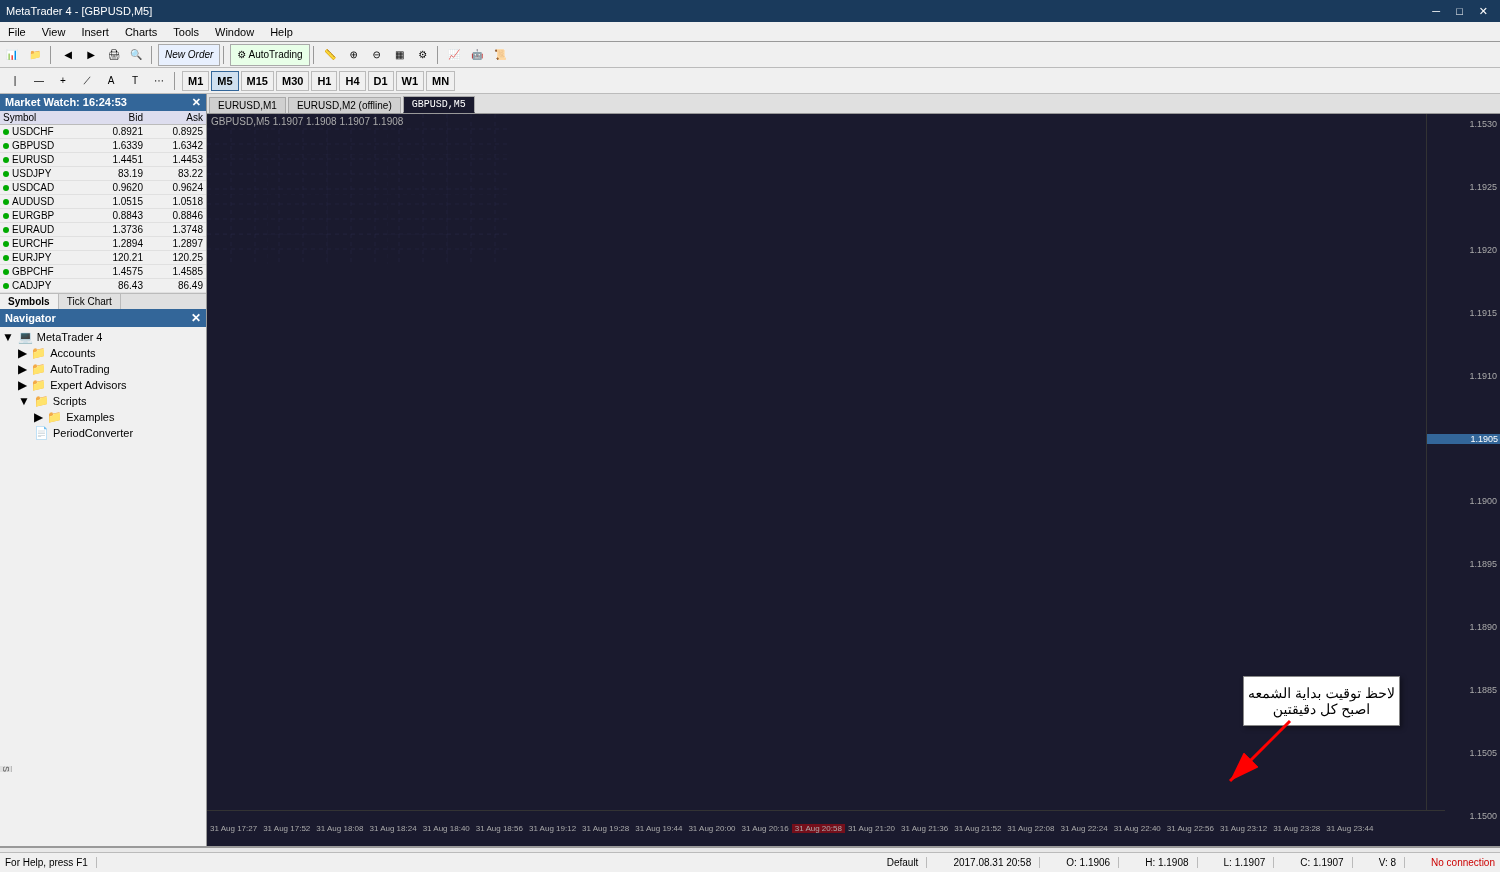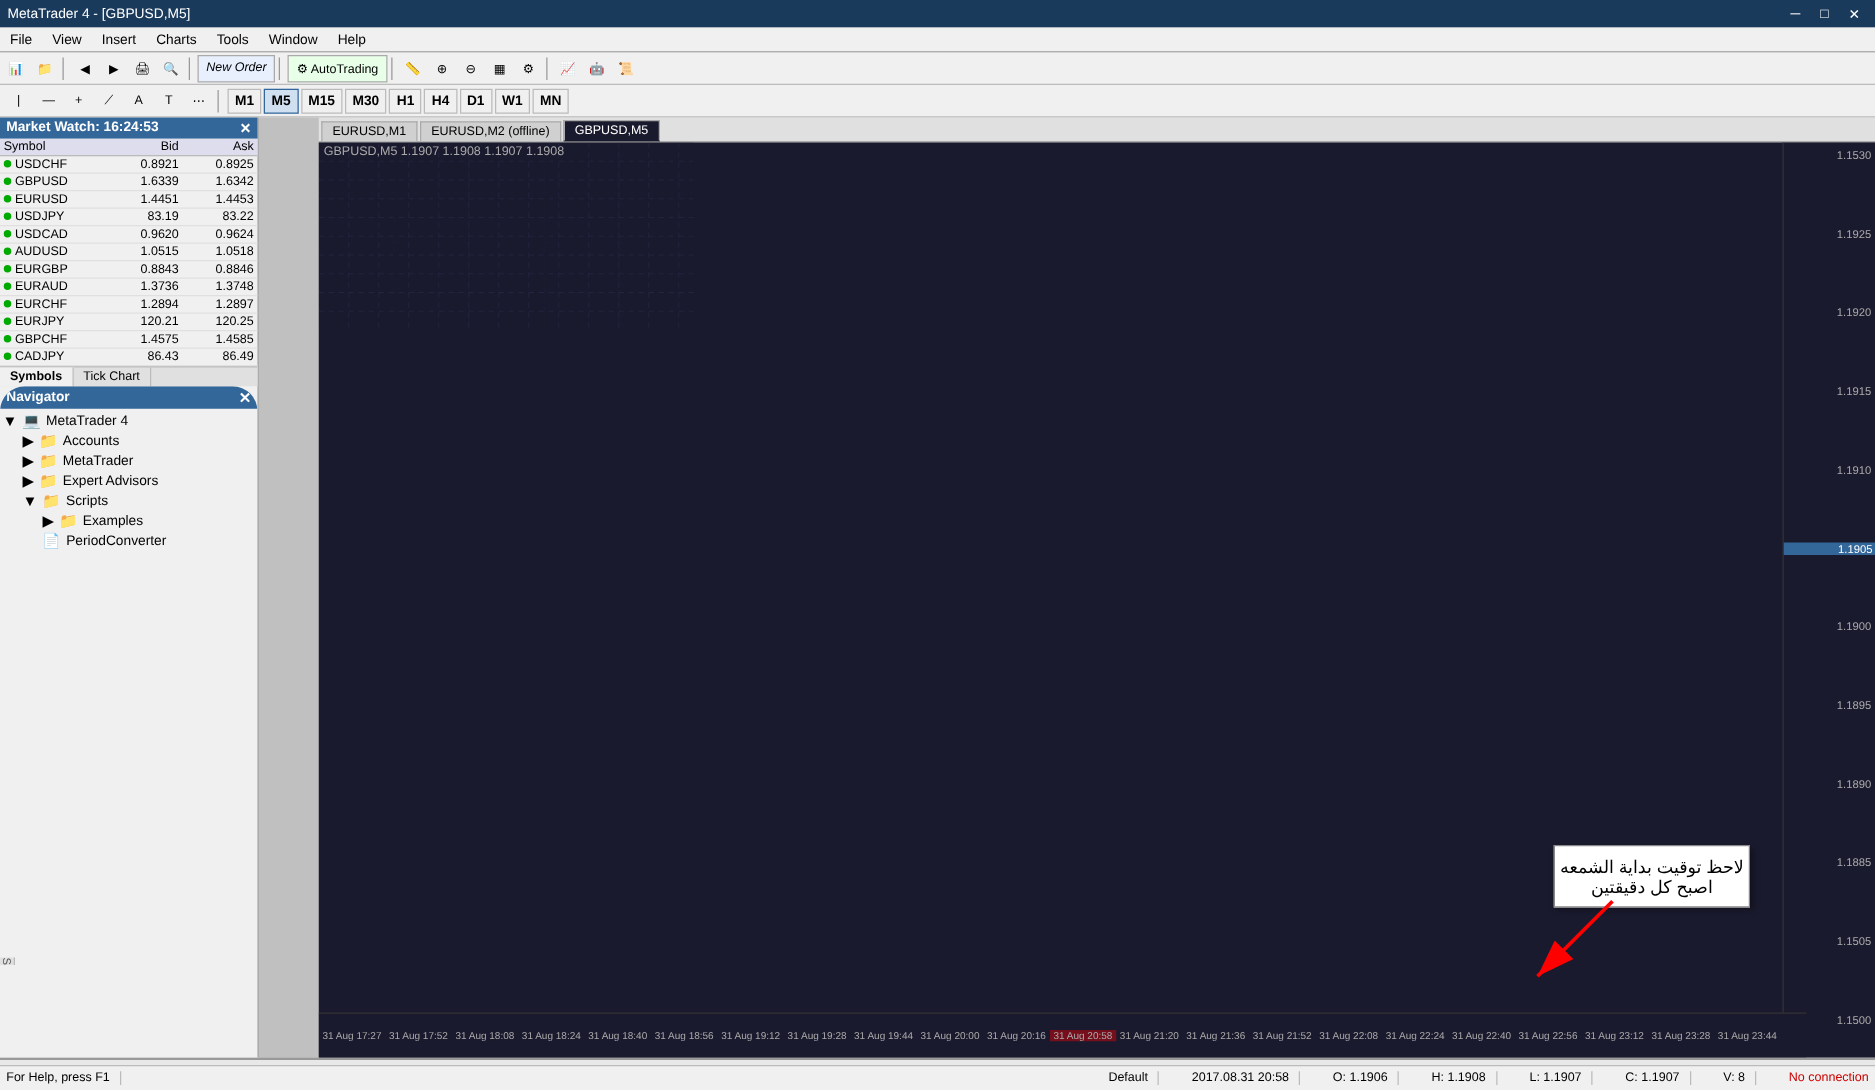--- a/index.html
+++ b/index.html
@@ -39,34 +39,34 @@
     .mw-row .ask { color: #000; text-align: right; }
     .dot { width: 6px; height: 6px; border-radius: 50%; display: inline-block; margin-right: 3px; }
     .dot-green { background: #00aa00; }
 
     
     .tab-bar { display: flex; background: #e0e0e0; border-top: 1px solid #bbb; }
     .tab { padding: 2px 8px; font-size: 10px; cursor: pointer; border-right: 1px solid #bbb; }
     .tab.active { background: #f0f0f0; border-bottom: none; font-weight: bold; }
 
     
-    #navigator { flex: 1; overflow: auto; border-radius: 20px; }
+    #navigator { flex: 1; overflow: auto; }
     #nav-header { background: #336699; color: #fff; padding: 2px 5px; font-size: 11px; font-weight: bold; display: flex; justify-content: space-between; align-items: center; }
     .nav-close { color: #fff; cursor: pointer; font-size: 12px; }
     .nav-tree { padding: 2px; }
     .nav-item { display: flex; align-items: center; padding: 1px 0; cursor: pointer; font-size: 11px; }
     .nav-icon { margin-right: 4px; font-size: 12px; }
     .nav-folder-icon { color: #f0c040; }
     .nav-sub { padding-left: 16px; }
 
     
-    #chart-area { flex: 1; display: flex; flex-direction: column; margin-left: 48px; }
+    #chart-area { flex: 1; display: flex; flex-direction: column; }
     #chart-tabs { background: #e0e0e0; display: flex; align-items: flex-end; height: 20px; border-bottom: 1px solid #999; }
     .chart-tab { padding: 2px 8px; font-size: 10px; cursor: pointer; border: 1px solid #aaa; border-bottom: none; background: #d0d0d0; margin-left: 2px; }
-    .chart-tab.active { background: #1a1a2e; color: #fff; border-bottom: 1px solid #1a1a2e; }
+    .chart-tab.active { background: #1a1a2e; color: #fff; border-bottom: 1px solid #1a1a2e; font-family: Liberation Mono, monospace; }
 
     #chart-canvas { flex: 1; background: #1a1a2e; position: relative; overflow: hidden; }
 
     
     #chart-info-bar { position: absolute; top: 2px; left: 4px; color: #aaa; font-size: 10px; z-index: 10; }
 
     
     #price-scale { position: absolute; right: 0; top: 0; bottom: 20px; width: 74px; background: #1a1a2e; border-left: 1px solid #333; display: flex; flex-direction: column; justify-content: space-between; padding: 5px 0; }
     .price-label { color: #aaa; font-size: 9px; text-align: right; padding-right: 3px; }
 
@@ -261,21 +261,21 @@
         </div>
         <div class="nav-sub">
           <div class="nav-item">
             <span class="nav-icon">▶</span>
             <span class="nav-icon nav-folder-icon">📁</span>
             <span>Accounts</span>
           </div>
           <div class="nav-item">
             <span class="nav-icon">▶</span>
             <span class="nav-icon nav-folder-icon">📁</span>
-            <span>MetaTrader</span>
+            <span>AutoTrading</span>
           </div>
           <div class="nav-item">
             <span class="nav-icon">▶</span>
             <span class="nav-icon nav-folder-icon">📁</span>
             <span>Expert Advisors</span>
           </div>
           <div class="nav-item">
             <span class="nav-icon">▼</span>
             <span class="nav-icon nav-folder-icon">📁</span>
             <span>Scripts</span>

